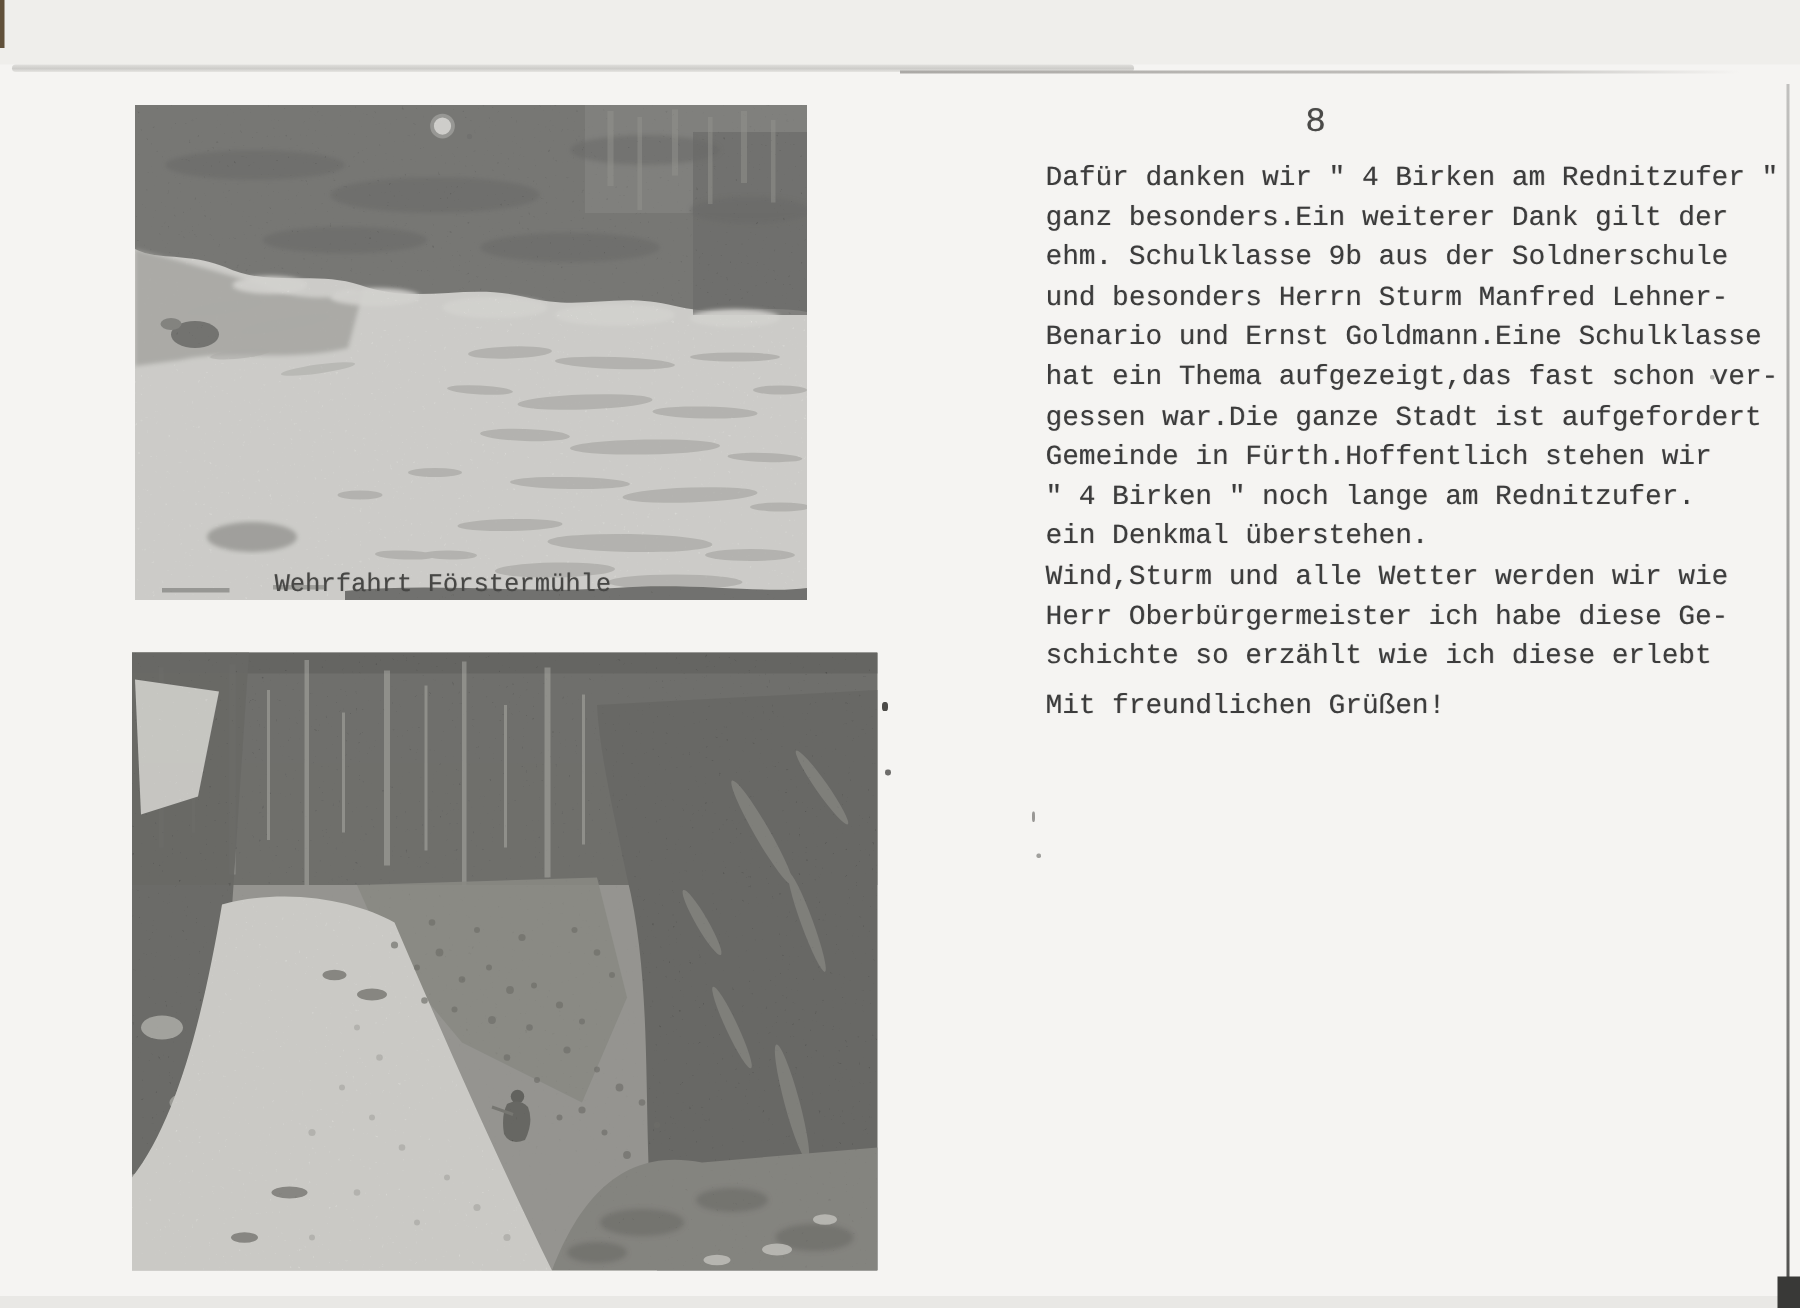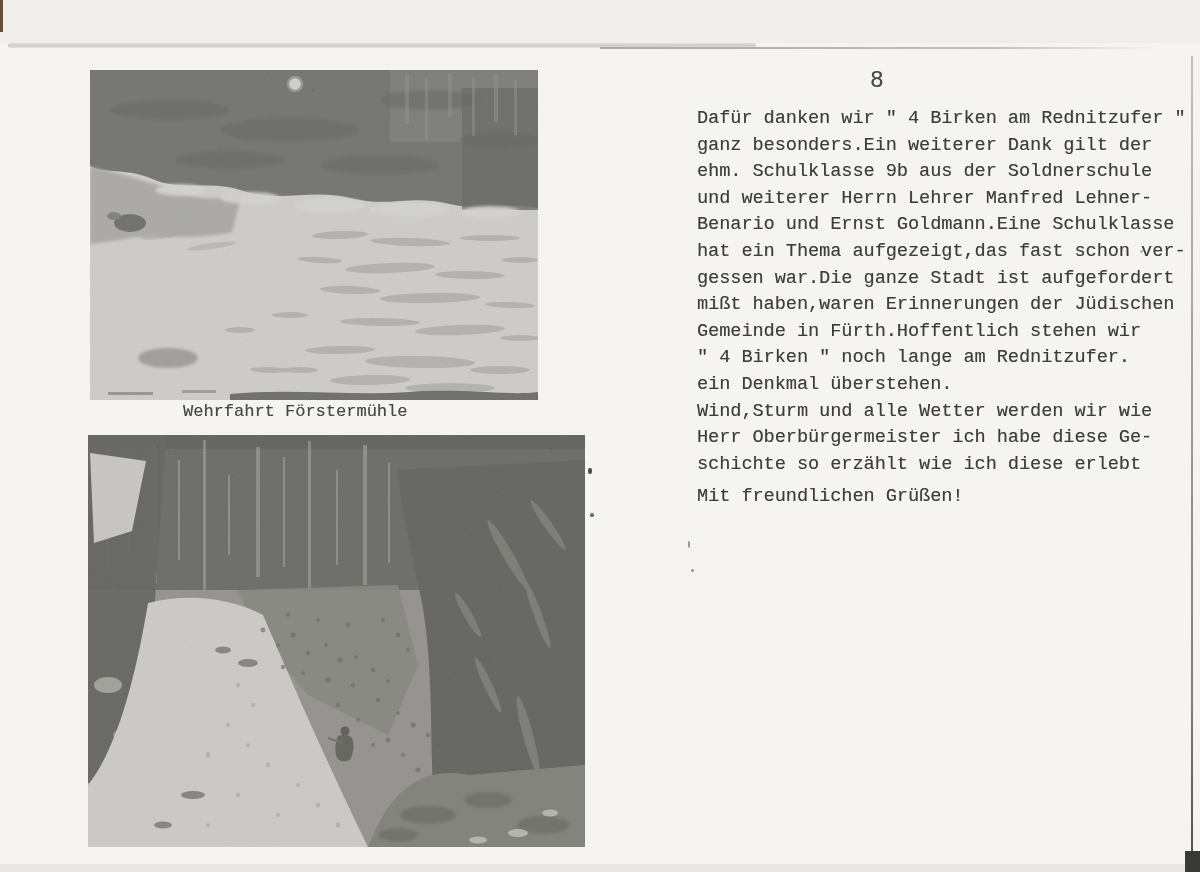--- a/index.html
+++ b/index.html
@@ -38,21 +38,21 @@
     text-shadow:0 0 .5px rgba(74,74,72,.6);
   }
   .letter {
     position:absolute; left:697px; top:106px; width:500px;
     font-size:18.5px; line-height:26.6px; color:#3c3c3c;
     text-shadow:.3px .3px .5px rgba(64,64,64,.45);
   }
   .letter-line { white-space:pre; height:26.6px; }
   .letter-line.closing { margin-top:6px; }
   .caption {
-    position:absolute; left:183px; top:402px;
+    position:absolute; left:183px; top:381px;
     font-size:17px; color:#474745; white-space:pre;
     text-shadow:.3px .3px .5px rgba(70,70,70,.45);
   }
 </style>
 </head>
 <body>
 
 <div class="page">
 
   <div class="top-band"></div>
@@ -286,25 +286,24 @@
       <path d="M250,301 q8,-4 14,2 q4,10 -2,22 q-10,4 -14,-4 q-2,-12 2,-20 Z" fill="#3a3a36"></path>
       <line x1="240" y1="303" x2="254" y2="308" stroke="#55544f" stroke-width="2"></line>
     </g>
     <rect width="497" height="412" filter="url(#grain2)" opacity="0.45"></rect>
   </svg>
 
   <div class="letter">
     <div class="letter-line">Dafür danken wir " 4 Birken am Rednitzufer "</div>
     <div class="letter-line">ganz besonders.Ein weiterer Dank gilt der</div>
     <div class="letter-line">ehm. Schulklasse 9b aus der Soldnerschule</div>
-    <div class="letter-line">und weiterer Herrn Lehrer Manfred Lehner-</div>
+    <div class="letter-line">und besonders Herrn Sturm Manfred Lehner-</div>
     <div class="letter-line">Benario und Ernst Goldmann.Eine Schulklasse</div>
     <div class="letter-line">hat ein Thema aufgezeigt,das fast schon ver-</div>
     <div class="letter-line">gessen war.Die ganze Stadt ist aufgefordert</div>
-    <div class="letter-line">mißt haben,waren Erinnerungen der Jüdischen</div>
     <div class="letter-line">Gemeinde in Fürth.Hoffentlich stehen wir</div>
     <div class="letter-line">" 4 Birken " noch lange am Rednitzufer.</div>
     <div class="letter-line">ein Denkmal überstehen.</div>
     <div class="letter-line">Wind,Sturm und alle Wetter werden wir wie</div>
     <div class="letter-line">Herr Oberbürgermeister ich habe diese Ge-</div>
     <div class="letter-line">schichte so erzählt wie ich diese erlebt</div>
     <div class="letter-line closing">Mit freundlichen Grüßen!</div>
   </div>
 
 </div>

